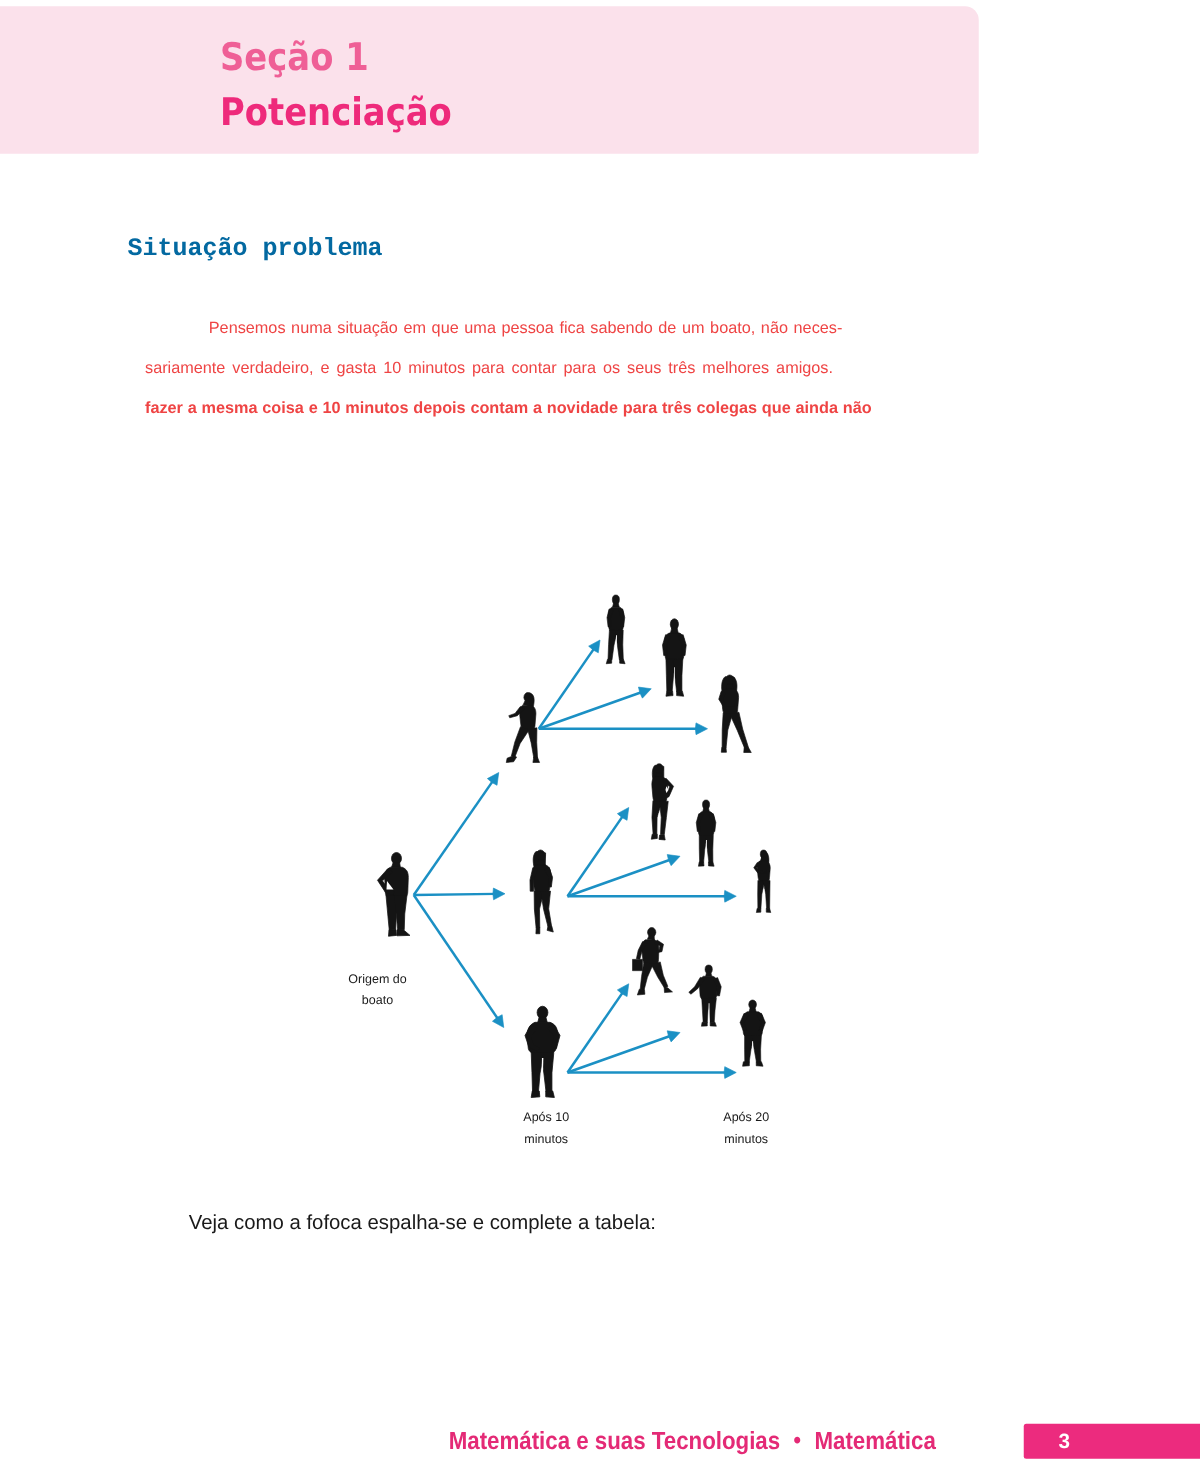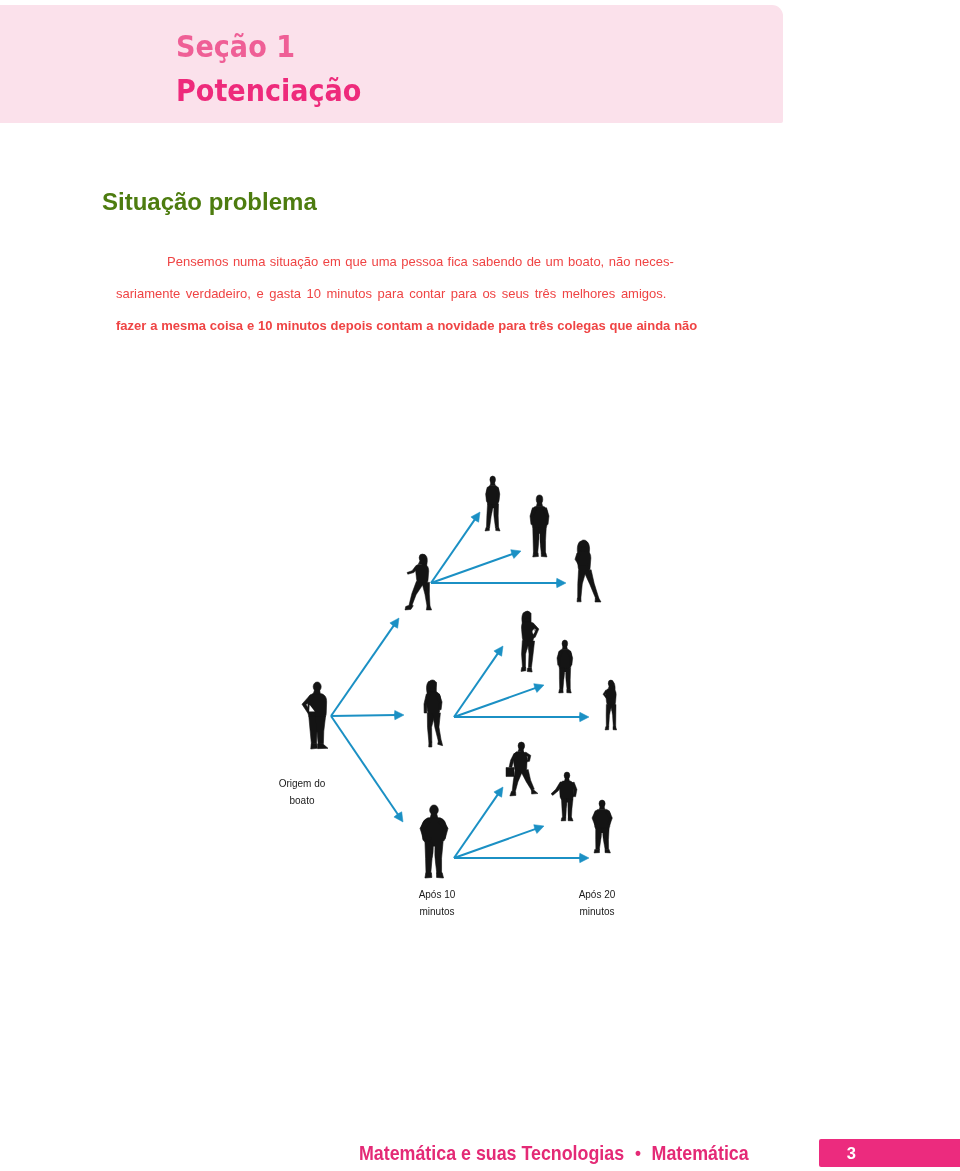--- a/index.html
+++ b/index.html
@@ -31,24 +31,24 @@
     white-space:nowrap;
     transform-origin:0 100%;
     transform:scaleX(0.887);
   }
   .sec-label{top:32px;color:#ef5f96;}
   .sec-title{top:75.5px;color:#ee2a7b;}
 
   
   .subhead{
     position:absolute;left:102px;top:190px;
-    font-family:Liberation Sans, sans-serif;
+    font-family:Liberation Mono, monospace;
     font-weight:bold;
-    font-size:24px;
-    color:#4d7c0f;
+    font-size:20px;
+    color:#0369a1;
     line-height:1;
   }
   .para{
     position:absolute;left:116px;top:246px;width:690px;
     font-family:"Liberation Sans", sans-serif;
     font-size:13px;
     color:#ef4444;
   }
   .pline{
     height:32px;line-height:32px;
@@ -332,19 +332,20 @@
         </g>
       </svg>
     <div class="dlabel lbl-origin">Origem do
 boato</div>
     <div class="dlabel lbl-s1">Após 10
 minutos</div>
     <div class="dlabel lbl-s2">Após 20
 minutos</div>
   </div>
 
+  <div class="caption">Veja como a fofoca espalha-se e complete a tabela:</div>
 
   <div class="footer-text">
     <span>Matemática e suas Tecnologias</span><span class="fsep">•</span><span>Matemática</span>
   </div>
   <div class="page-box"></div>
   <div class="page-num">3</div>
 </div>
 
 </body></html>

